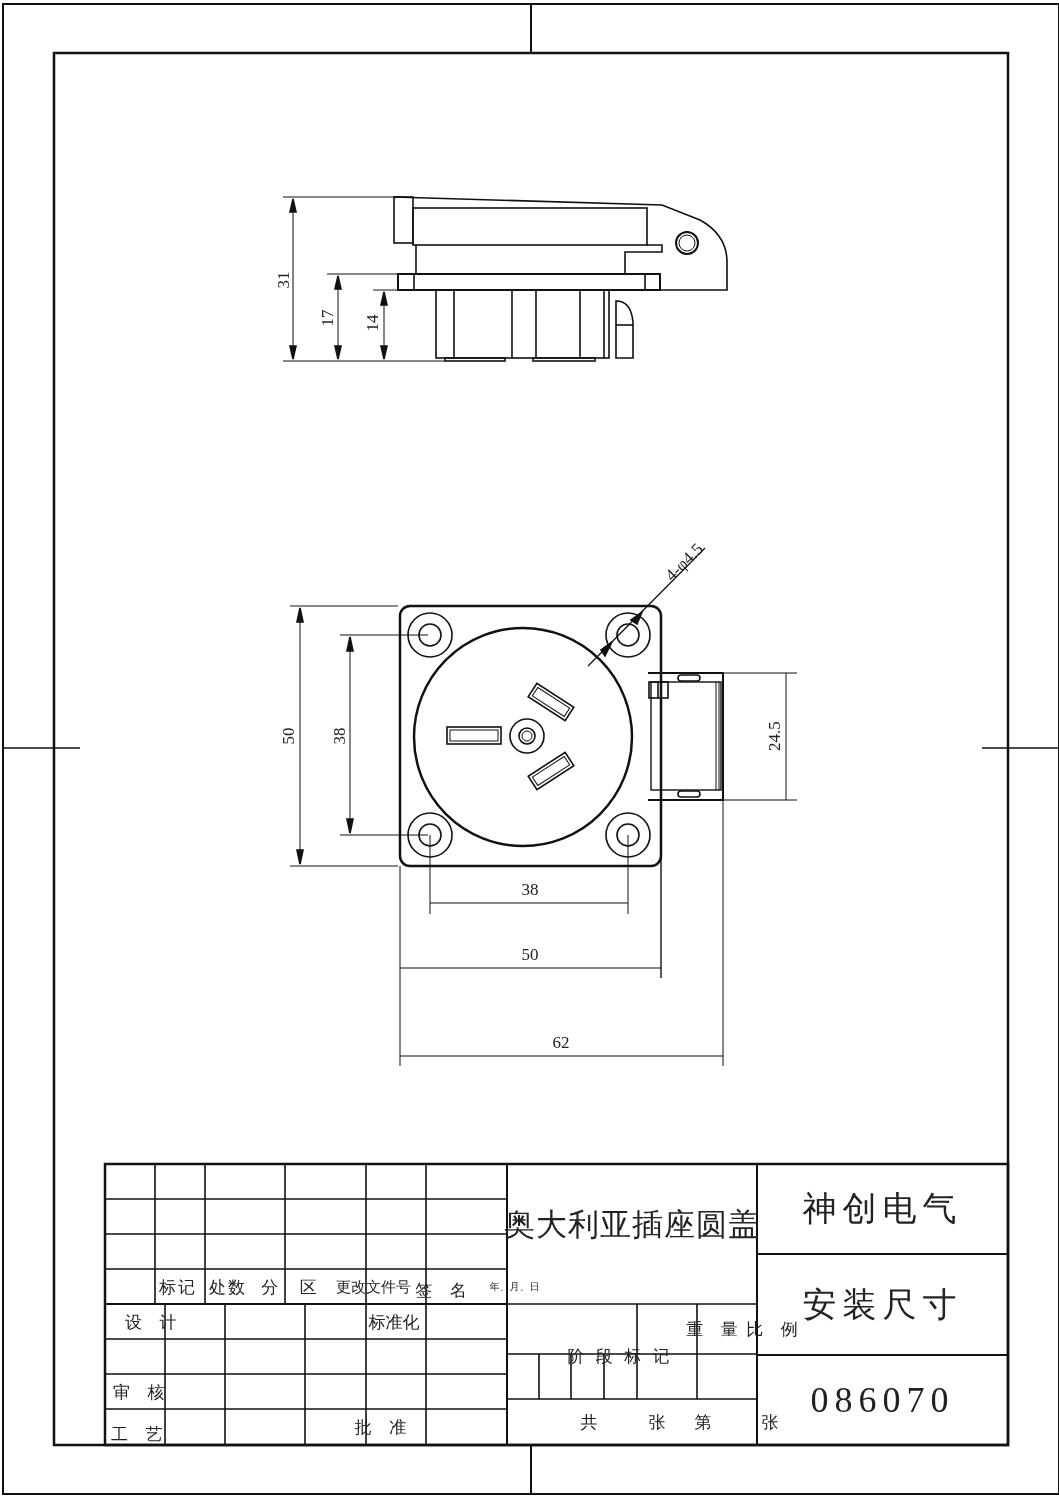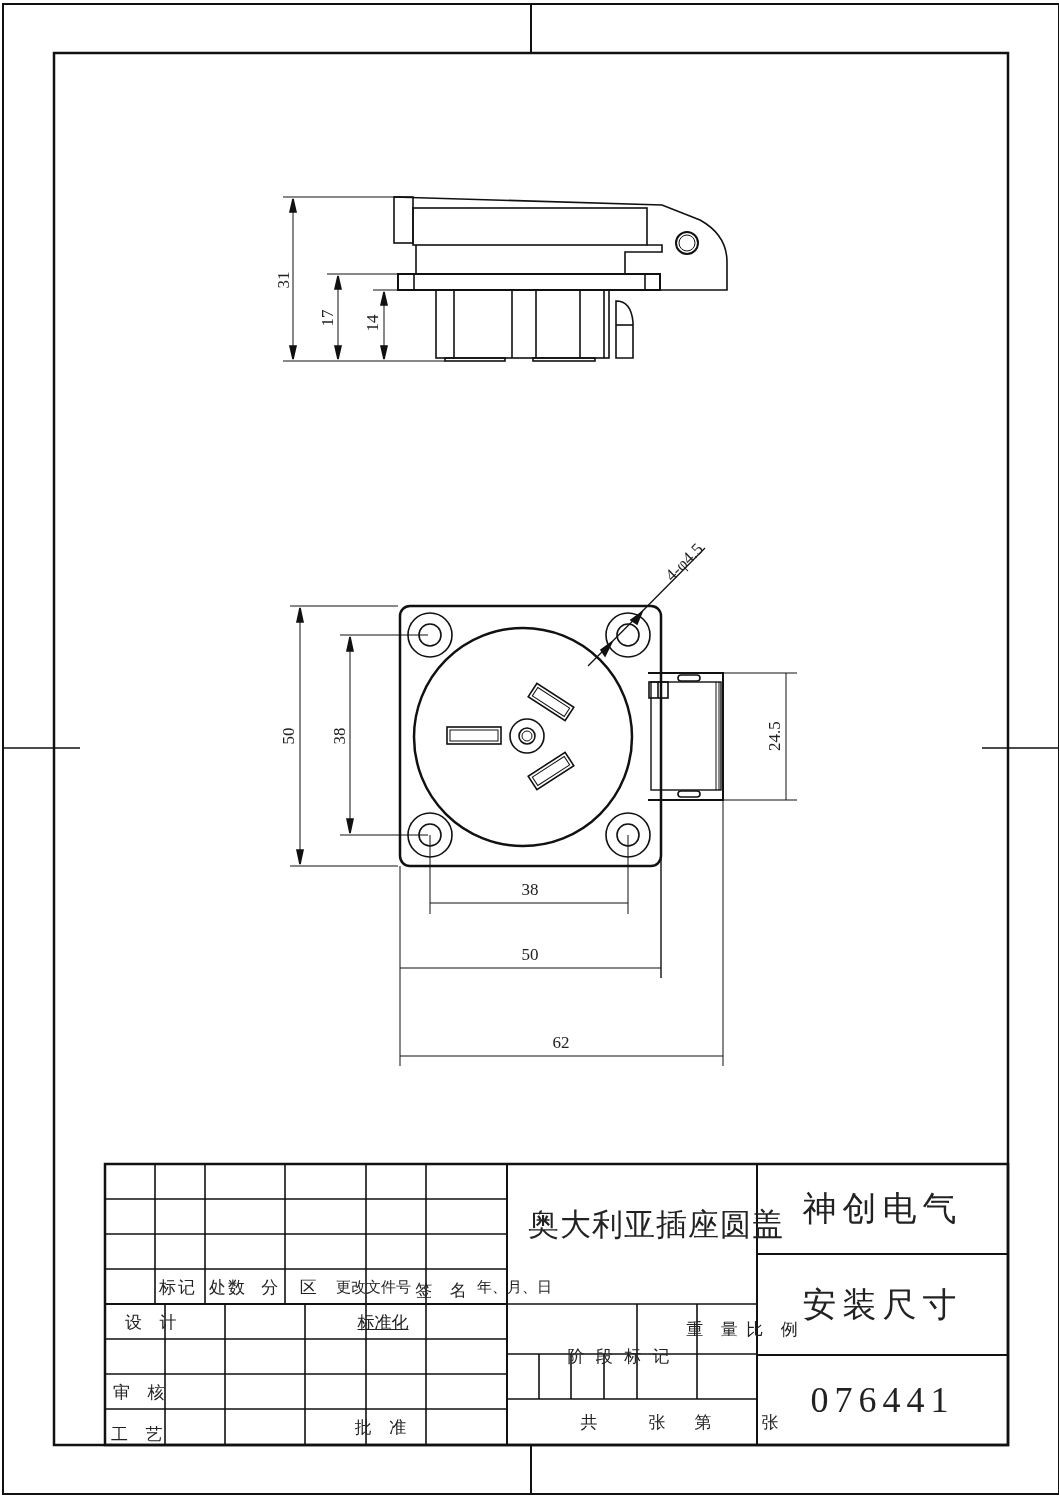--- a/index.html
+++ b/index.html
@@ -3,21 +3,21 @@
   <meta charset="utf-8">
   <style>
     html, body { margin: 0; padding: 0; background: #ffffff; }
     body { width: 1059px; height: 1498px; position: relative; overflow: hidden;
            font-family: "DejaVu Serif", "Liberation Serif", serif; color: #111; }
     svg.drawing { position: absolute; left: 0; top: 0; }
     .dimtxt { font-family: "Liberation Serif", "DejaVu Serif", serif; font-size: 17px; fill: #222; }
     .cell { position: absolute; display: flex; align-items: center; justify-content: center;
             font-family: "DejaVu Serif", "Liberation Serif", serif; color: #222; white-space: nowrap; }
     .small { font-size: 17px; letter-spacing: 2px; padding-left: 48px; }
-    .title-main { font-size: 31px; letter-spacing: 1px; margin-left: 24px; }
+    .title-main { font-size: 31px; letter-spacing: 1px; }
     .company { font-size: 34px; letter-spacing: 6px; }
     .dwgno { font-size: 36px; letter-spacing: 6px; font-family: "Liberation Serif", serif; }
   </style>
 </head>
 <body>
 
 <svg class="drawing" width="1059" height="1498" viewBox="0 0 1059 1498" xmlns="http://www.w3.org/2000/svg">
 
   <g fill="none" stroke="#111">
     <rect x="3" y="4" width="1056" height="1490" stroke-width="2"></rect>
@@ -189,35 +189,35 @@
     <line x1="757" y1="1355" x2="1008" y2="1355" stroke-width="2"></line>
   </g>
 </svg>
 
 <div>
   <div class="cell small" style="left:105px;top:1270px;width:50px;height:34px;">标记</div>
   <div class="cell small" style="left:155px;top:1270px;width:50px;height:34px;">处数</div>
   <div class="cell small" style="left:205px;top:1270px;width:80px;height:34px;letter-spacing:8px;">分 区</div>
   <div class="cell small" style="left:285px;top:1270px;width:81px;height:34px;letter-spacing:0;font-size:15px;">更改文件号</div>
   <div class="cell small" style="left:366px;top:1270px;width:60px;height:40px;letter-spacing:6px;">签 名</div>
-  <div class="cell small" style="left:426px;top:1270px;width:81px;height:34px;letter-spacing:0;font-size:15px;">年、月、日</div>
+  <div class="cell small" style="left:426px;top:1270px;width:81px;height:34px;letter-spacing:0;font-size:10px;">年、月、日</div>
 
   <div class="cell small" style="left:101px;top:1305px;width:68px;height:34px;justify-content:flex-start;padding-left:24px;box-sizing:border-box;letter-spacing:6px;">设 计</div>
-  <div class="cell small" style="left:305px;top:1305px;width:60px;height:34px;letter-spacing:0;text-decoration:underline;">标准化</div>
+  <div class="cell small" style="left:316px;top:1305px;width:60px;height:34px;letter-spacing:0;">标准化</div>
   <div class="cell small" style="left:105px;top:1375px;width:60px;height:34px;justify-content:flex-start;padding-left:8px;box-sizing:border-box;letter-spacing:6px;">审 核</div>
   <div class="cell small" style="left:105px;top:1410px;width:60px;height:48px;justify-content:flex-start;padding-left:6px;box-sizing:border-box;letter-spacing:6px;">工 艺</div>
   <div class="cell small" style="left:305px;top:1410px;width:61px;height:35px;letter-spacing:6px;">批 准</div>
 
   <div class="cell title-main" style="left:507px;top:1164px;width:250px;height:140px;align-items:flex-start;padding-top:40px;box-sizing:border-box;">奥大利亚插座圆盖</div>
 
   <div class="cell small" style="left:507px;top:1304px;width:130px;height:50px;letter-spacing:3px;margin-top:27px;">阶 段 标 记</div>
   <div class="cell small" style="left:637px;top:1304px;width:60px;height:50px;letter-spacing:6px;">重 量</div>
   <div class="cell small" style="left:697px;top:1304px;width:60px;height:50px;letter-spacing:6px;">比 例</div>
 
   <div class="cell small" style="left:527px;top:1400px;width:30px;height:45px;">共</div>
   <div class="cell small" style="left:595px;top:1400px;width:30px;height:45px;">张</div>
   <div class="cell small" style="left:641px;top:1400px;width:30px;height:45px;">第</div>
   <div class="cell small" style="left:708px;top:1400px;width:30px;height:45px;">张</div>
 
   <div class="cell company" style="left:757px;top:1164px;width:251px;height:90px;">神创电气</div>
   <div class="cell company" style="left:757px;top:1254px;width:251px;height:101px;">安装尺寸</div>
-  <div class="cell dwgno" style="left:757px;top:1355px;width:251px;height:90px;">076441</div>
+  <div class="cell dwgno" style="left:757px;top:1355px;width:251px;height:90px;">086070</div>
 </div>
 
 </body></html>

